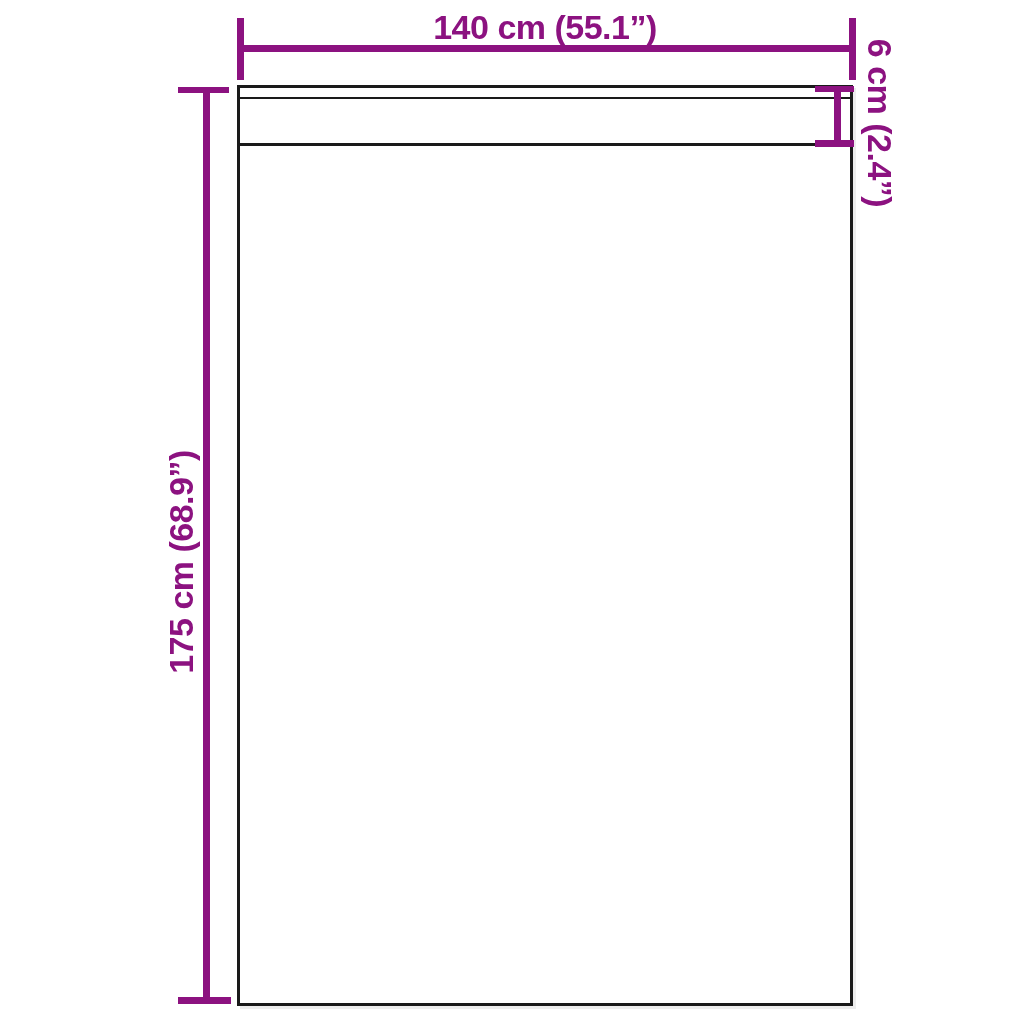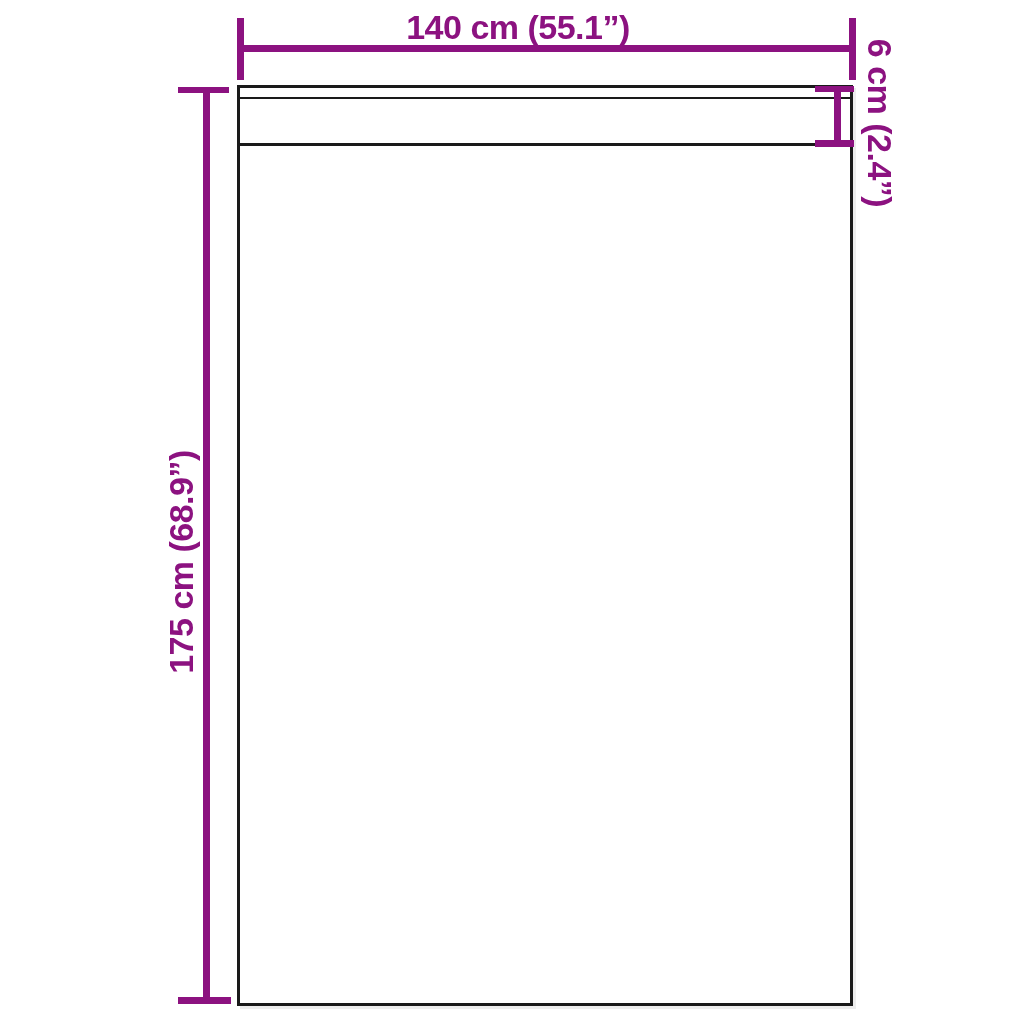--- a/index.html
+++ b/index.html
@@ -58,21 +58,21 @@
   .dim-label{
     position:absolute;
     color:var(--accent);
     font-weight:bold;
     font-size:34px;
     letter-spacing:-0.5px;
     white-space:nowrap;
     line-height:1;
   }
   .label-width{
-    left:518px; top:27px;
+    left:545px; top:27px;
     transform:translate(-50%,-50%);
   }
   .label-height{
     left:181px; top:562px;
     transform:translate(-50%,-50%) rotate(-90deg);
   }
   .label-header{
     left:880px; top:123px;
     transform:translate(-50%,-50%) rotate(90deg);
   }

